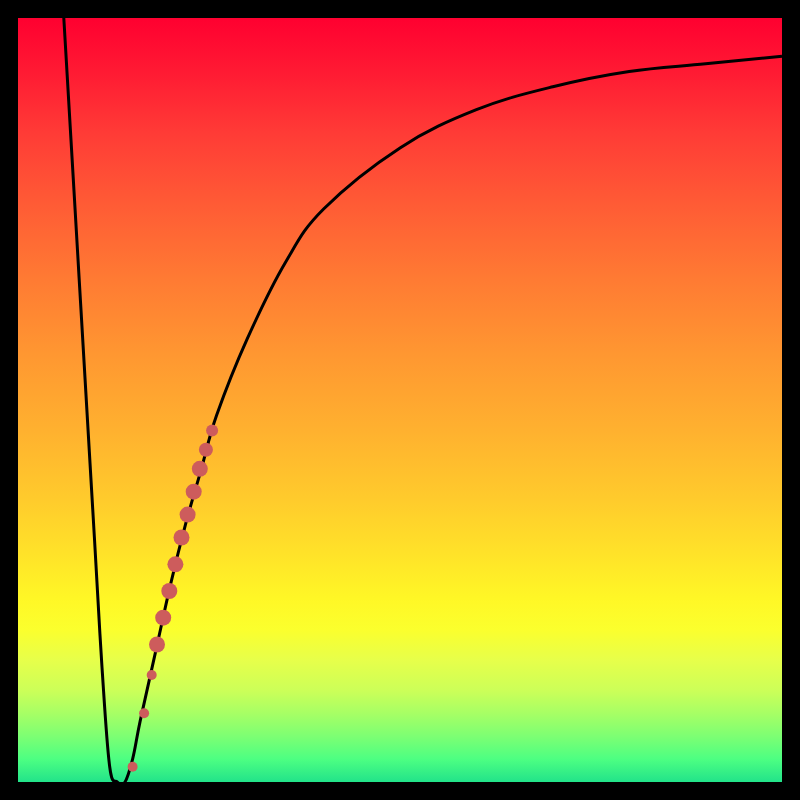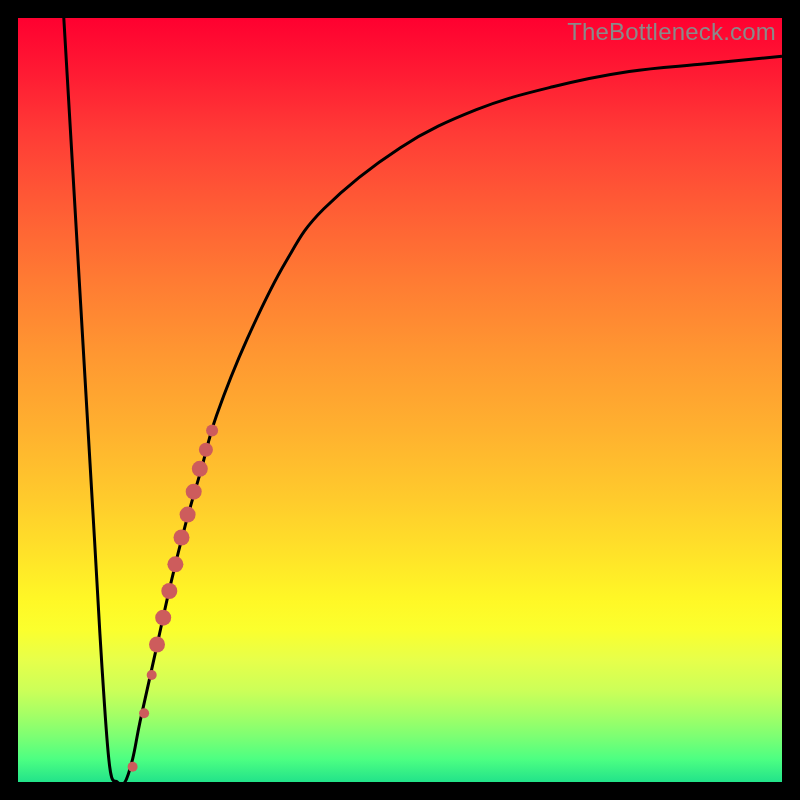--- a/index.html
+++ b/index.html
@@ -59,21 +59,20 @@
     width: 764px;
     height: 764px;
     overflow: visible;
   }
 </style>
 </head>
 <body>
 
 <div class="chart-wrap">
   <div class="plot-area">
-    <div class="watermark">TheBottleneck.com</div>
     <svg class="curve" viewBox="0 0 764 764" preserveAspectRatio="none">
       <path id="curve-path" fill="none" stroke="#000000" stroke-width="3" stroke-linejoin="round" d="M 45.8 0.0 C 48.6 46.8, 55.6 166.2, 61.1 259.8 C 66.6 353.3, 72.3 449.4, 76.4 519.5 C 80.5 589.7, 81.3 608.1, 84.0 649.4 C 86.8 690.7, 88.9 728.1, 91.7 748.7 C 94.4 769.3, 96.6 761.2, 99.3 764.0 C 102.1 766.8, 104.2 768.1, 107.0 764.0 C 109.7 759.9, 111.8 752.1, 114.6 741.1 C 117.4 730.1, 118.1 722.1, 122.2 702.9 C 126.4 683.6, 132.0 658.9, 137.5 634.1 C 143.0 609.4, 147.3 588.7, 152.8 565.4 C 158.3 542.0, 162.6 524.9, 168.1 504.2 C 173.6 483.6, 177.9 470.0, 183.4 450.8 C 188.9 431.5, 190.4 420.7, 198.6 397.3 C 206.9 373.9, 216.8 348.4, 229.2 320.9 C 241.6 293.4, 253.6 267.9, 267.4 244.5 C 281.2 221.1, 285.0 211.6, 305.6 191.0 C 326.2 170.4, 354.5 147.8, 382.0 129.9 C 409.5 112.0, 430.9 102.7, 458.4 91.7 C 485.9 80.7, 507.3 75.6, 534.8 68.8 C 562.3 61.9, 583.7 57.6, 611.2 53.5 C 638.7 49.4, 660.1 48.6, 687.6 45.8 C 715.1 43.1, 750.2 39.6, 764.0 38.2"></path>
       <g id="markers-group">
           <circle cx="114.6" cy="748.7" r="5" fill="#cd5c5c"></circle>
           <circle cx="126.1" cy="695.2" r="5" fill="#cd5c5c"></circle>
           <circle cx="133.7" cy="657.0" r="5" fill="#cd5c5c"></circle>
           <circle cx="139.0" cy="626.5" r="8" fill="#cd5c5c"></circle>
           <circle cx="145.2" cy="599.7" r="8" fill="#cd5c5c"></circle>
           <circle cx="151.3" cy="573.0" r="8" fill="#cd5c5c"></circle>
           <circle cx="157.4" cy="546.3" r="8" fill="#cd5c5c"></circle>

